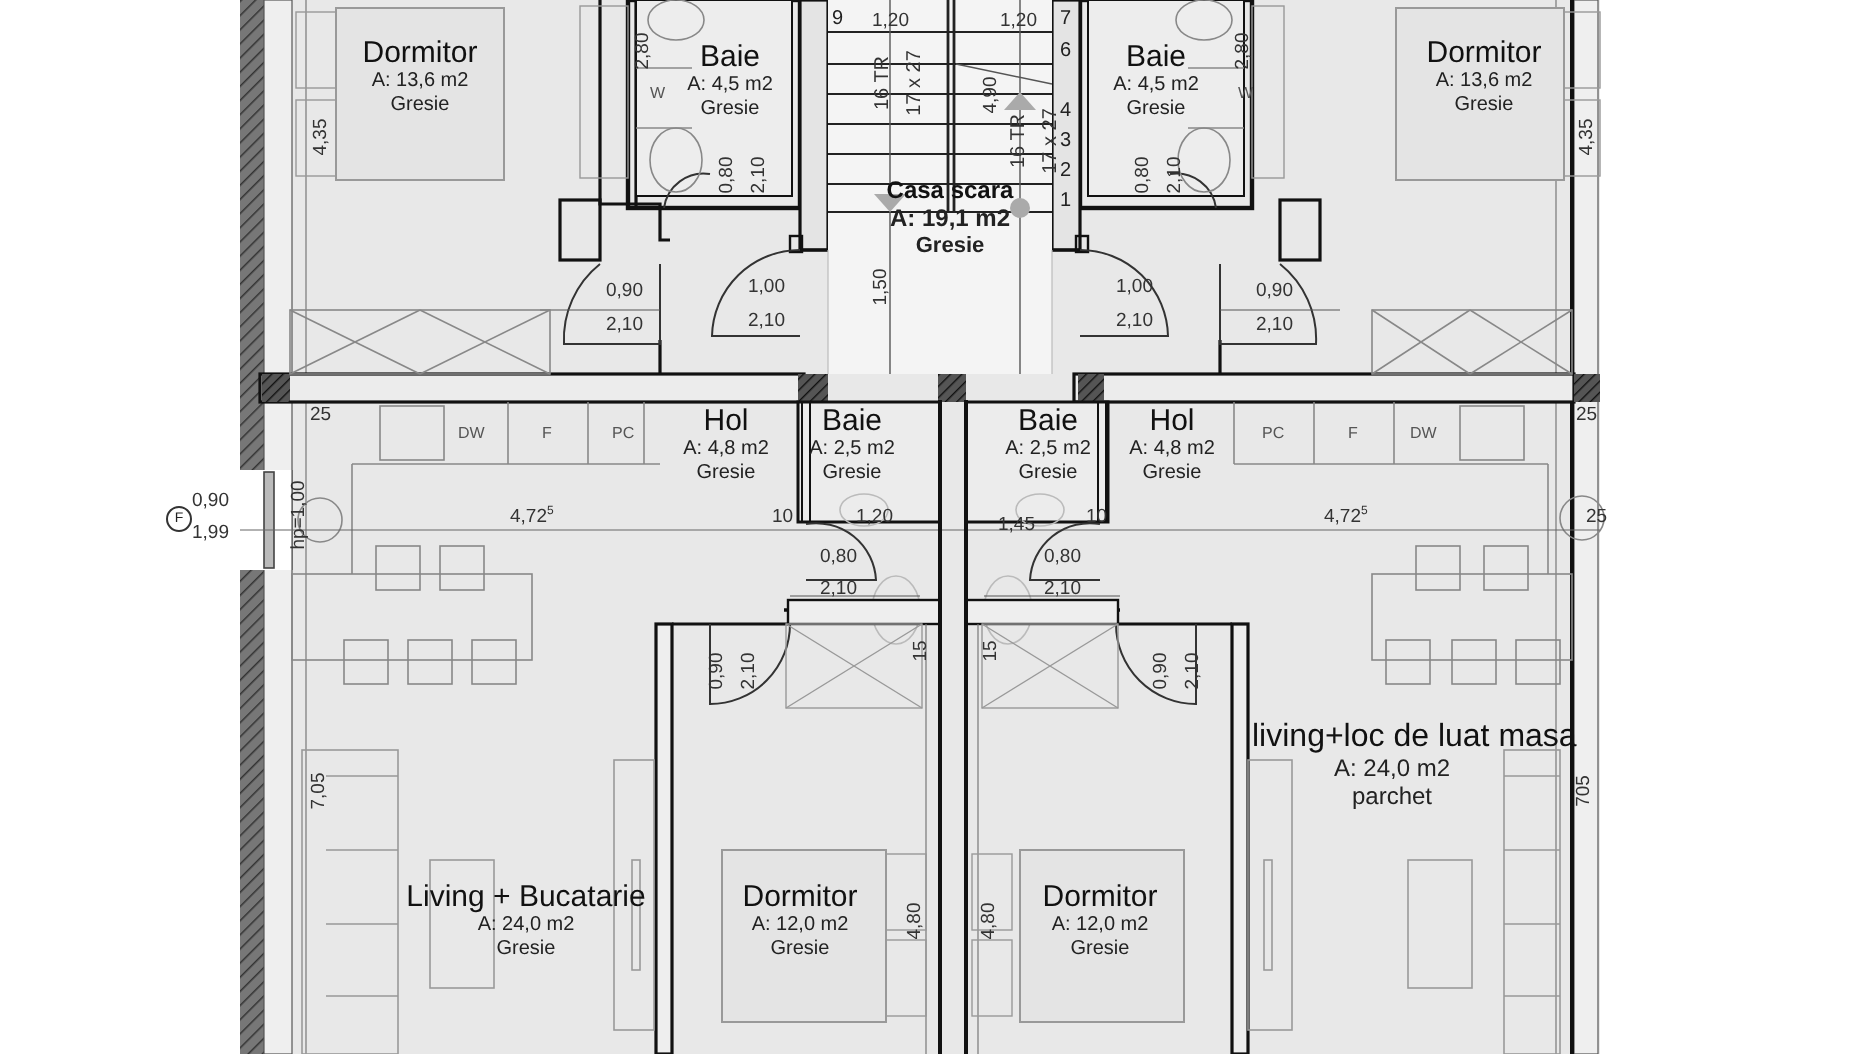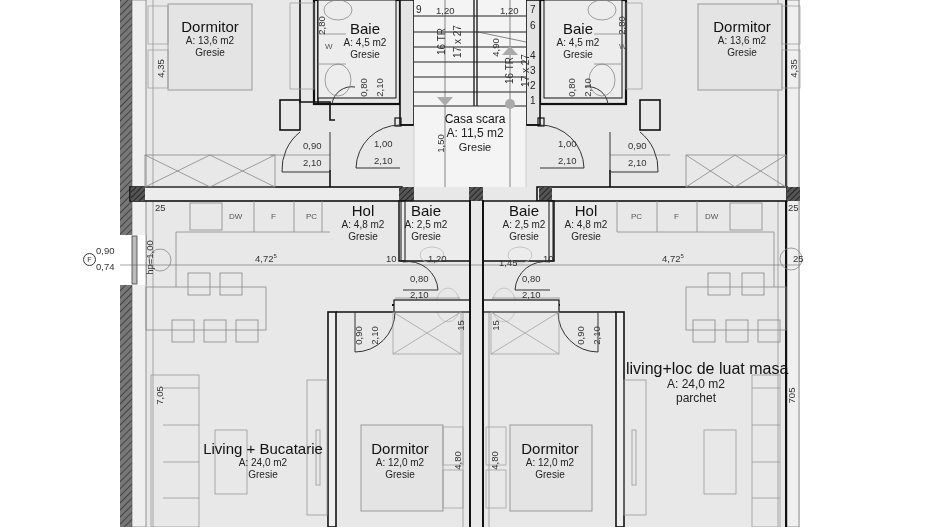--- a/index.html
+++ b/index.html
@@ -244,23 +244,23 @@
 <div class="lbl" style="left:168px;top:18px;width:84px;">
   <span class="t">Dormitor</span>
   <span class="a">A: 13,6 m2</span>
   <span class="f">Gresie</span>
 </div>
 <div class="lbl" style="left:335px;top:20px;width:60px;">
   <span class="t">Baie</span>
   <span class="a">A: 4,5 m2</span>
   <span class="f">Gresie</span>
 </div>
-<div class="lbl" style="left:435px;top:113px;width:80px;">
+<div class="lbl" style="left:435px;top:89px;width:80px;font-weight:bold;">
   <span class="t" style="font-size:12px">Casa scara</span>
-  <span class="a" style="font-size:12px">A: 11,5 m2</span>
+  <span class="a" style="font-size:12px">A: 19,1 m2</span>
   <span class="f" style="font-size:11px">Gresie</span>
 </div>
 <div class="lbl" style="left:548px;top:20px;width:60px;">
   <span class="t">Baie</span>
   <span class="a">A: 4,5 m2</span>
   <span class="f">Gresie</span>
 </div>
 <div class="lbl" style="left:700px;top:18px;width:84px;">
   <span class="t">Dormitor</span>
   <span class="a">A: 13,6 m2</span>
@@ -369,14 +369,14 @@
 
 <span class="small" style="left:229px;top:212px;">DW</span>
 <span class="small" style="left:271px;top:212px;">F</span>
 <span class="small" style="left:306px;top:212px;">PC</span>
 <span class="small" style="left:631px;top:212px;">PC</span>
 <span class="small" style="left:674px;top:212px;">F</span>
 <span class="small" style="left:705px;top:212px;">DW</span>
 
 <span class="small" style="left:83px;top:253px;width:11px;height:11px;border:1px solid #333;border-radius:50%;text-align:center;line-height:11px;font-size:7px;color:#222">F</span>
 <span class="dim" style="left:96px;top:245px;">0,90</span>
-<span class="dim" style="left:96px;top:261px;">0,74</span>
+<span class="dim" style="left:96px;top:261px;">1,99</span>
 <span class="vdim" style="left:132px;top:252px;">hp=1,00</span>
 
 </body></html>

